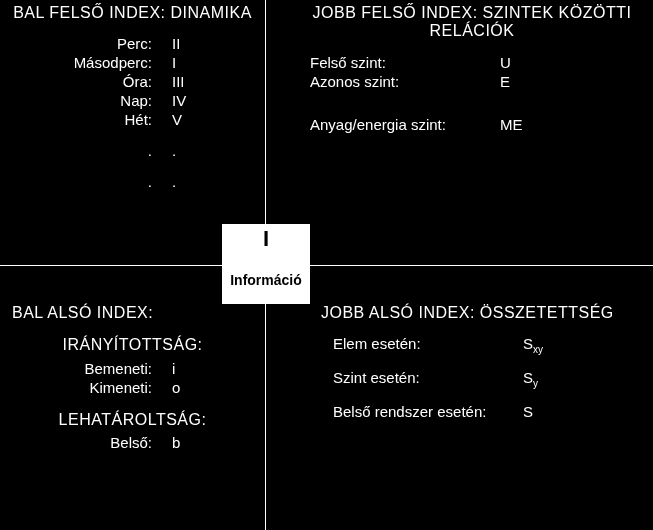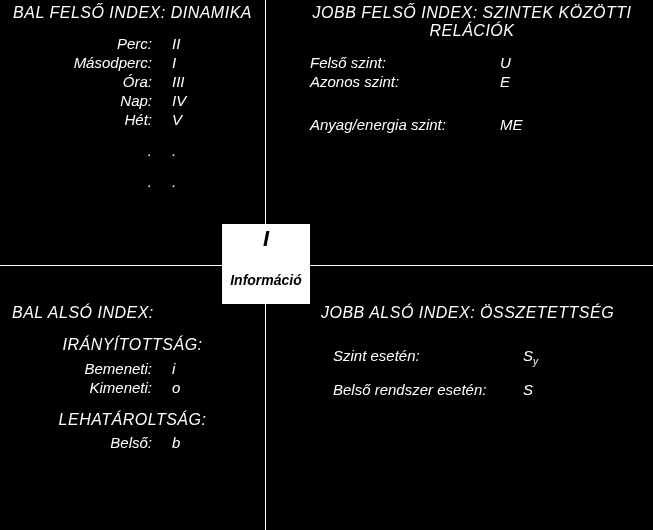--- a/index.html
+++ b/index.html
@@ -10,21 +10,20 @@
     font-family: Arial, Helvetica, sans-serif;
     width: 653px;
     height: 530px;
     overflow: hidden;
   }
   .wrap {
     position: relative;
     width: 653px;
     height: 458px;
     box-sizing: border-box;
-    font-style: italic;
   }
   .hline {
     position: absolute;
     left: 0;
     width: 653px;
     height: 1px;
     background: #fff;
   }
   .vline {
     position: absolute;
@@ -187,20 +186,24 @@
             <td>b</td>
           </tr>
     </tbody>
       </table>
   </div>
 
   <div class="quad" style="left:265px; top:300px; width:388px; height:230px;padding-left:44px;">
     <div class="title" style="text-align:left; margin-left:12px;">JOBB ALSÓ INDEX: ÖSSZETETTSÉG</div>
     <table class="kv kvR" style="margin-top:10px;">
       <tbody>
+          <tr>
+            <td>Elem esetén:</td>
+            <td><span>S</span><span class="sub">xy</span></td>
+          </tr>
       <tr class="gap">
             <td></td>
             <td></td>
           </tr>
       <tr>
             <td>Szint esetén:</td>
             <td><span>S</span><span class="sub">y</span></td>
           </tr>
       <tr class="gap">
             <td></td>

